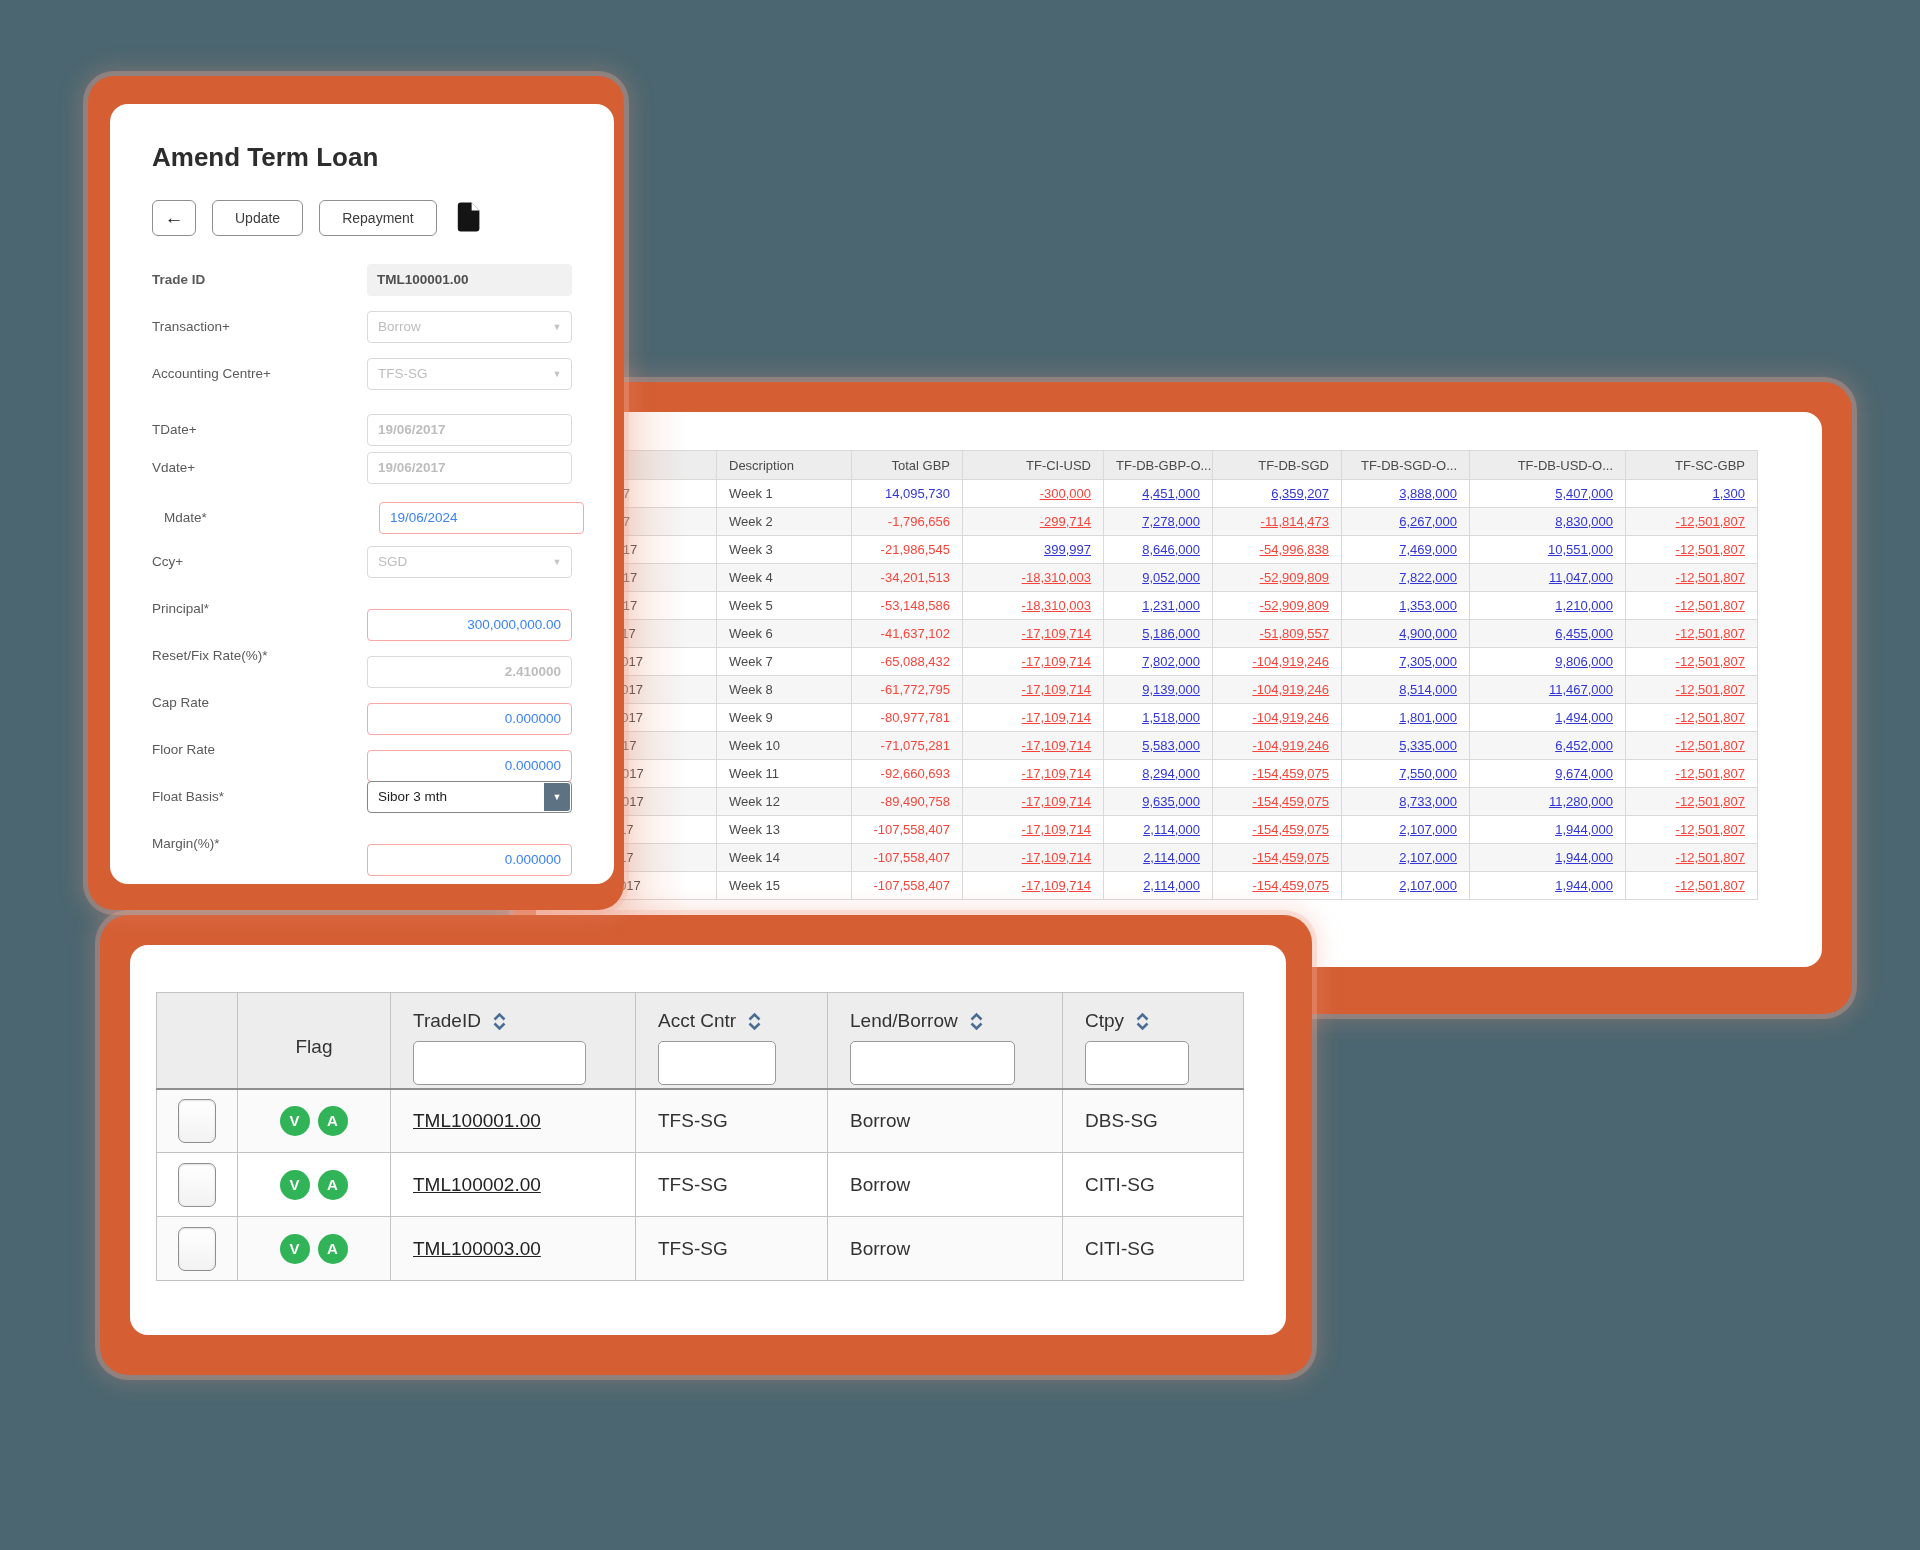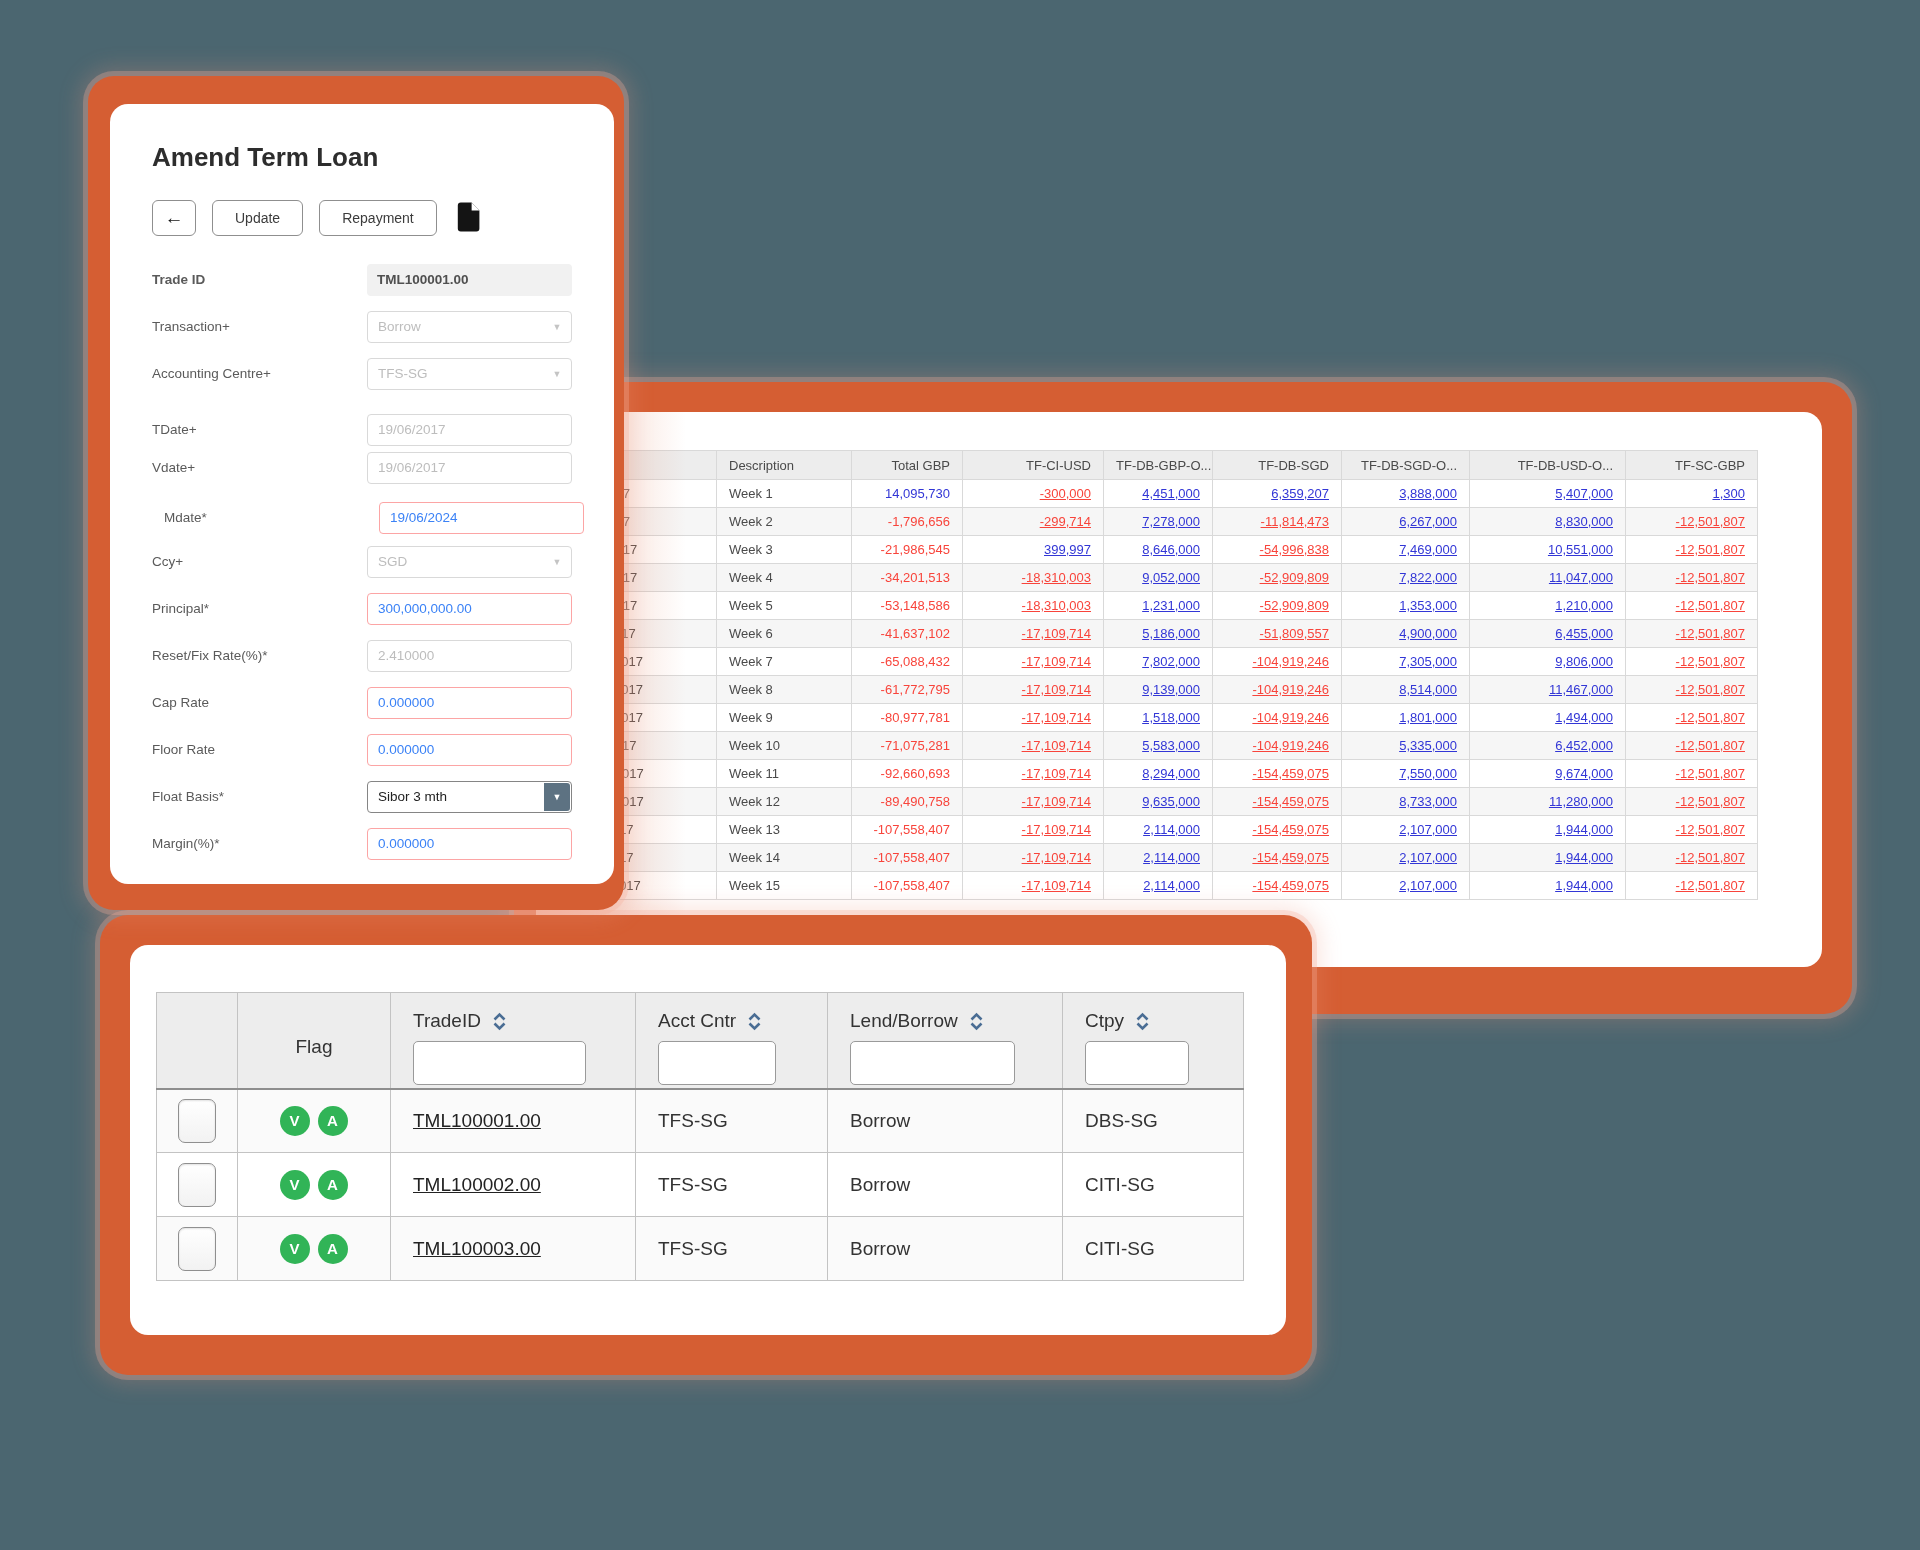--- a/index.html
+++ b/index.html
@@ -32,22 +32,22 @@
   .btn.icon-only{width:44px;padding:0;font-size:19px;color:#111;}
   .file-icon-btn{width:30px;height:36px;display:flex;align-items:center;justify-content:center;cursor:pointer;border:none;background:transparent;padding:0;}
 
   #form-fields{position:absolute;left:0;top:160px;width:100%;}
   .frow{position:absolute;left:42px;width:420px;height:32px;}
   .frow .flabel{position:absolute;left:0;top:0;width:210px;line-height:32px;font-size:13.5px;color:#5a5a5a;}
   .fctl{position:absolute;left:215px;top:0;width:205px;height:32px;box-sizing:border-box;
         font-size:13.5px;line-height:30px;border-radius:4px;padding:0 10px;}
   .fctl.static{background:#f1f1f1;color:#4f4f4f;border:none;line-height:32px;}
   .fctl.input{border:1px solid #fca5a5;color:#3b82f6;background:#fff;}
-  .fctl.input.disabled{border:1px solid #d9d9d9;color:#bdbdbd;}
-  .fctl.num{}
+  .fctl.input.disabled{border:1px solid #d9d9d9;color:#bdbdbd;font-weight:bold;}
+  .fctl.num{text-align:right;margin-top:16px;}
   .fctl.select{border:1px solid #d9d9d9;color:#bdbdbd;background:#fff;padding-right:30px;}
   .fctl.select.enabled{border:1px solid #858585;color:#222;}
   .dd-arrow{position:absolute;right:1px;top:1px;bottom:1px;width:26px;display:flex;align-items:center;
             justify-content:center;font-size:9px;color:#c4c4c4;border-radius:0 3px 3px 0;}
   .fctl.select.enabled .dd-arrow{background:#5d7282;color:#ffffff;}
 
   
   #cashflow{position:absolute;left:21px;top:38px;width:1200px;border-collapse:collapse;
             table-layout:fixed;font-size:13px;z-index:3;}
   #cashflow th,#cashflow td{border:1px solid #d9d9d9;padding:0 12px;height:28px;box-sizing:border-box;

